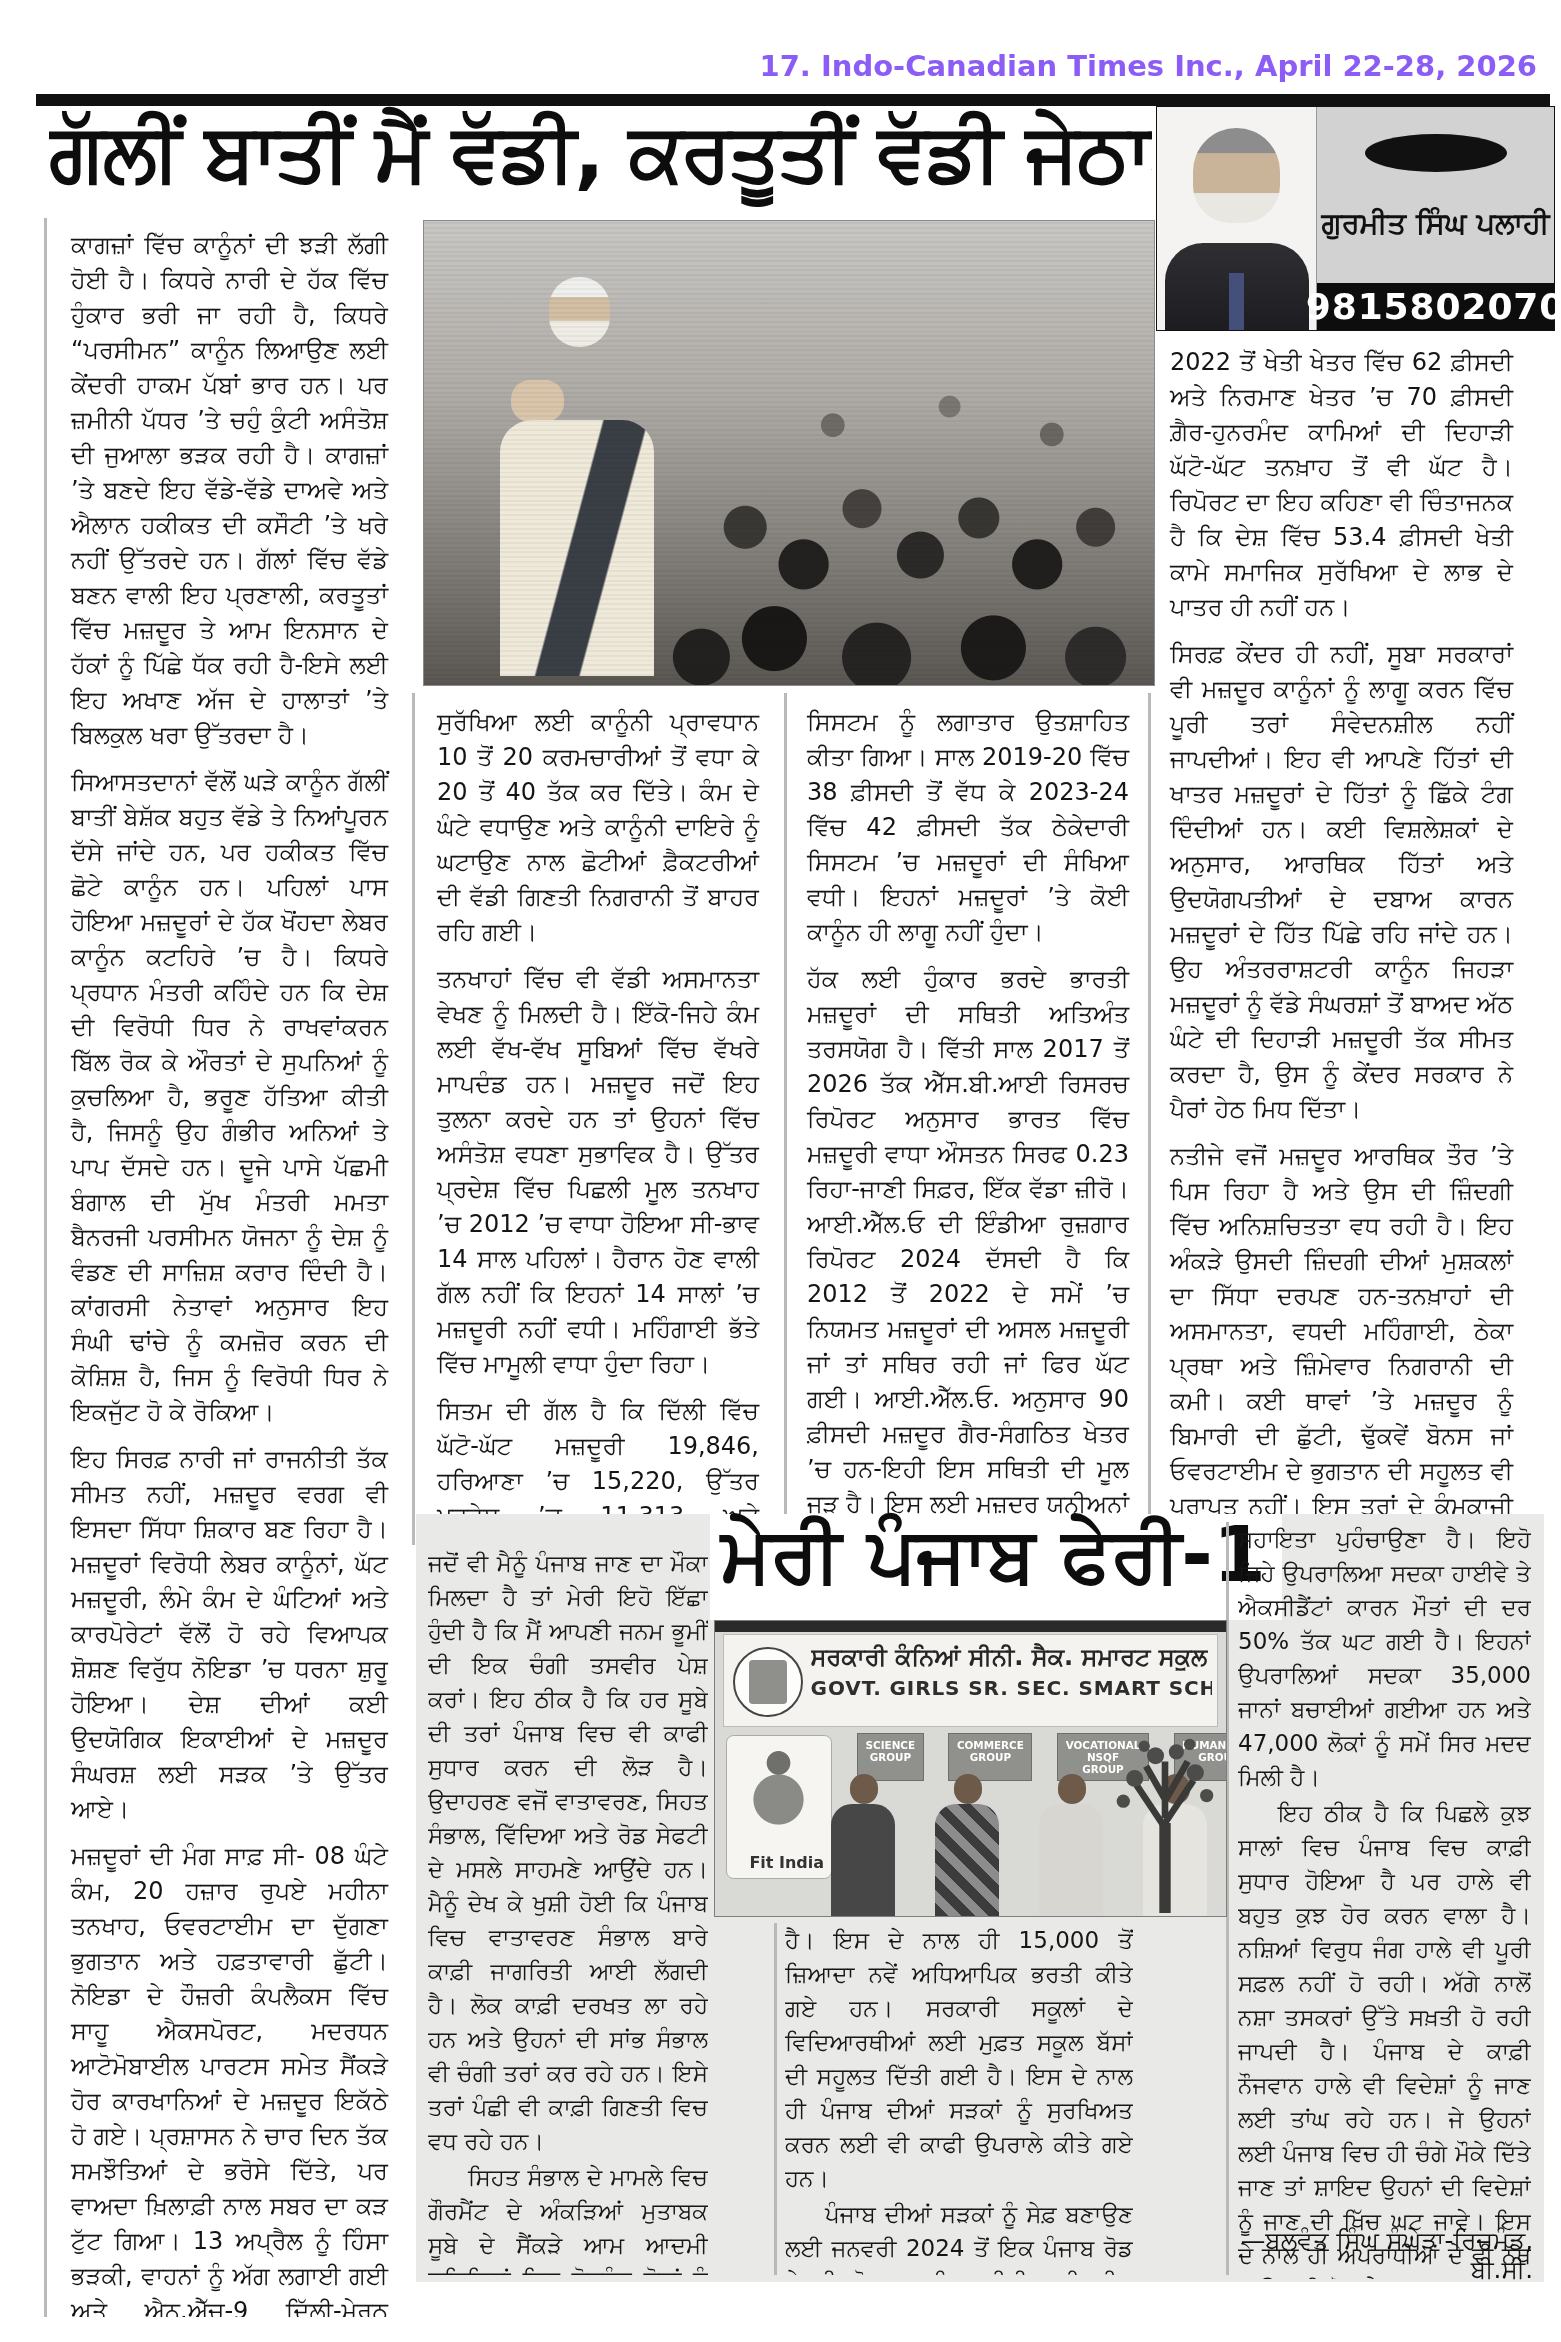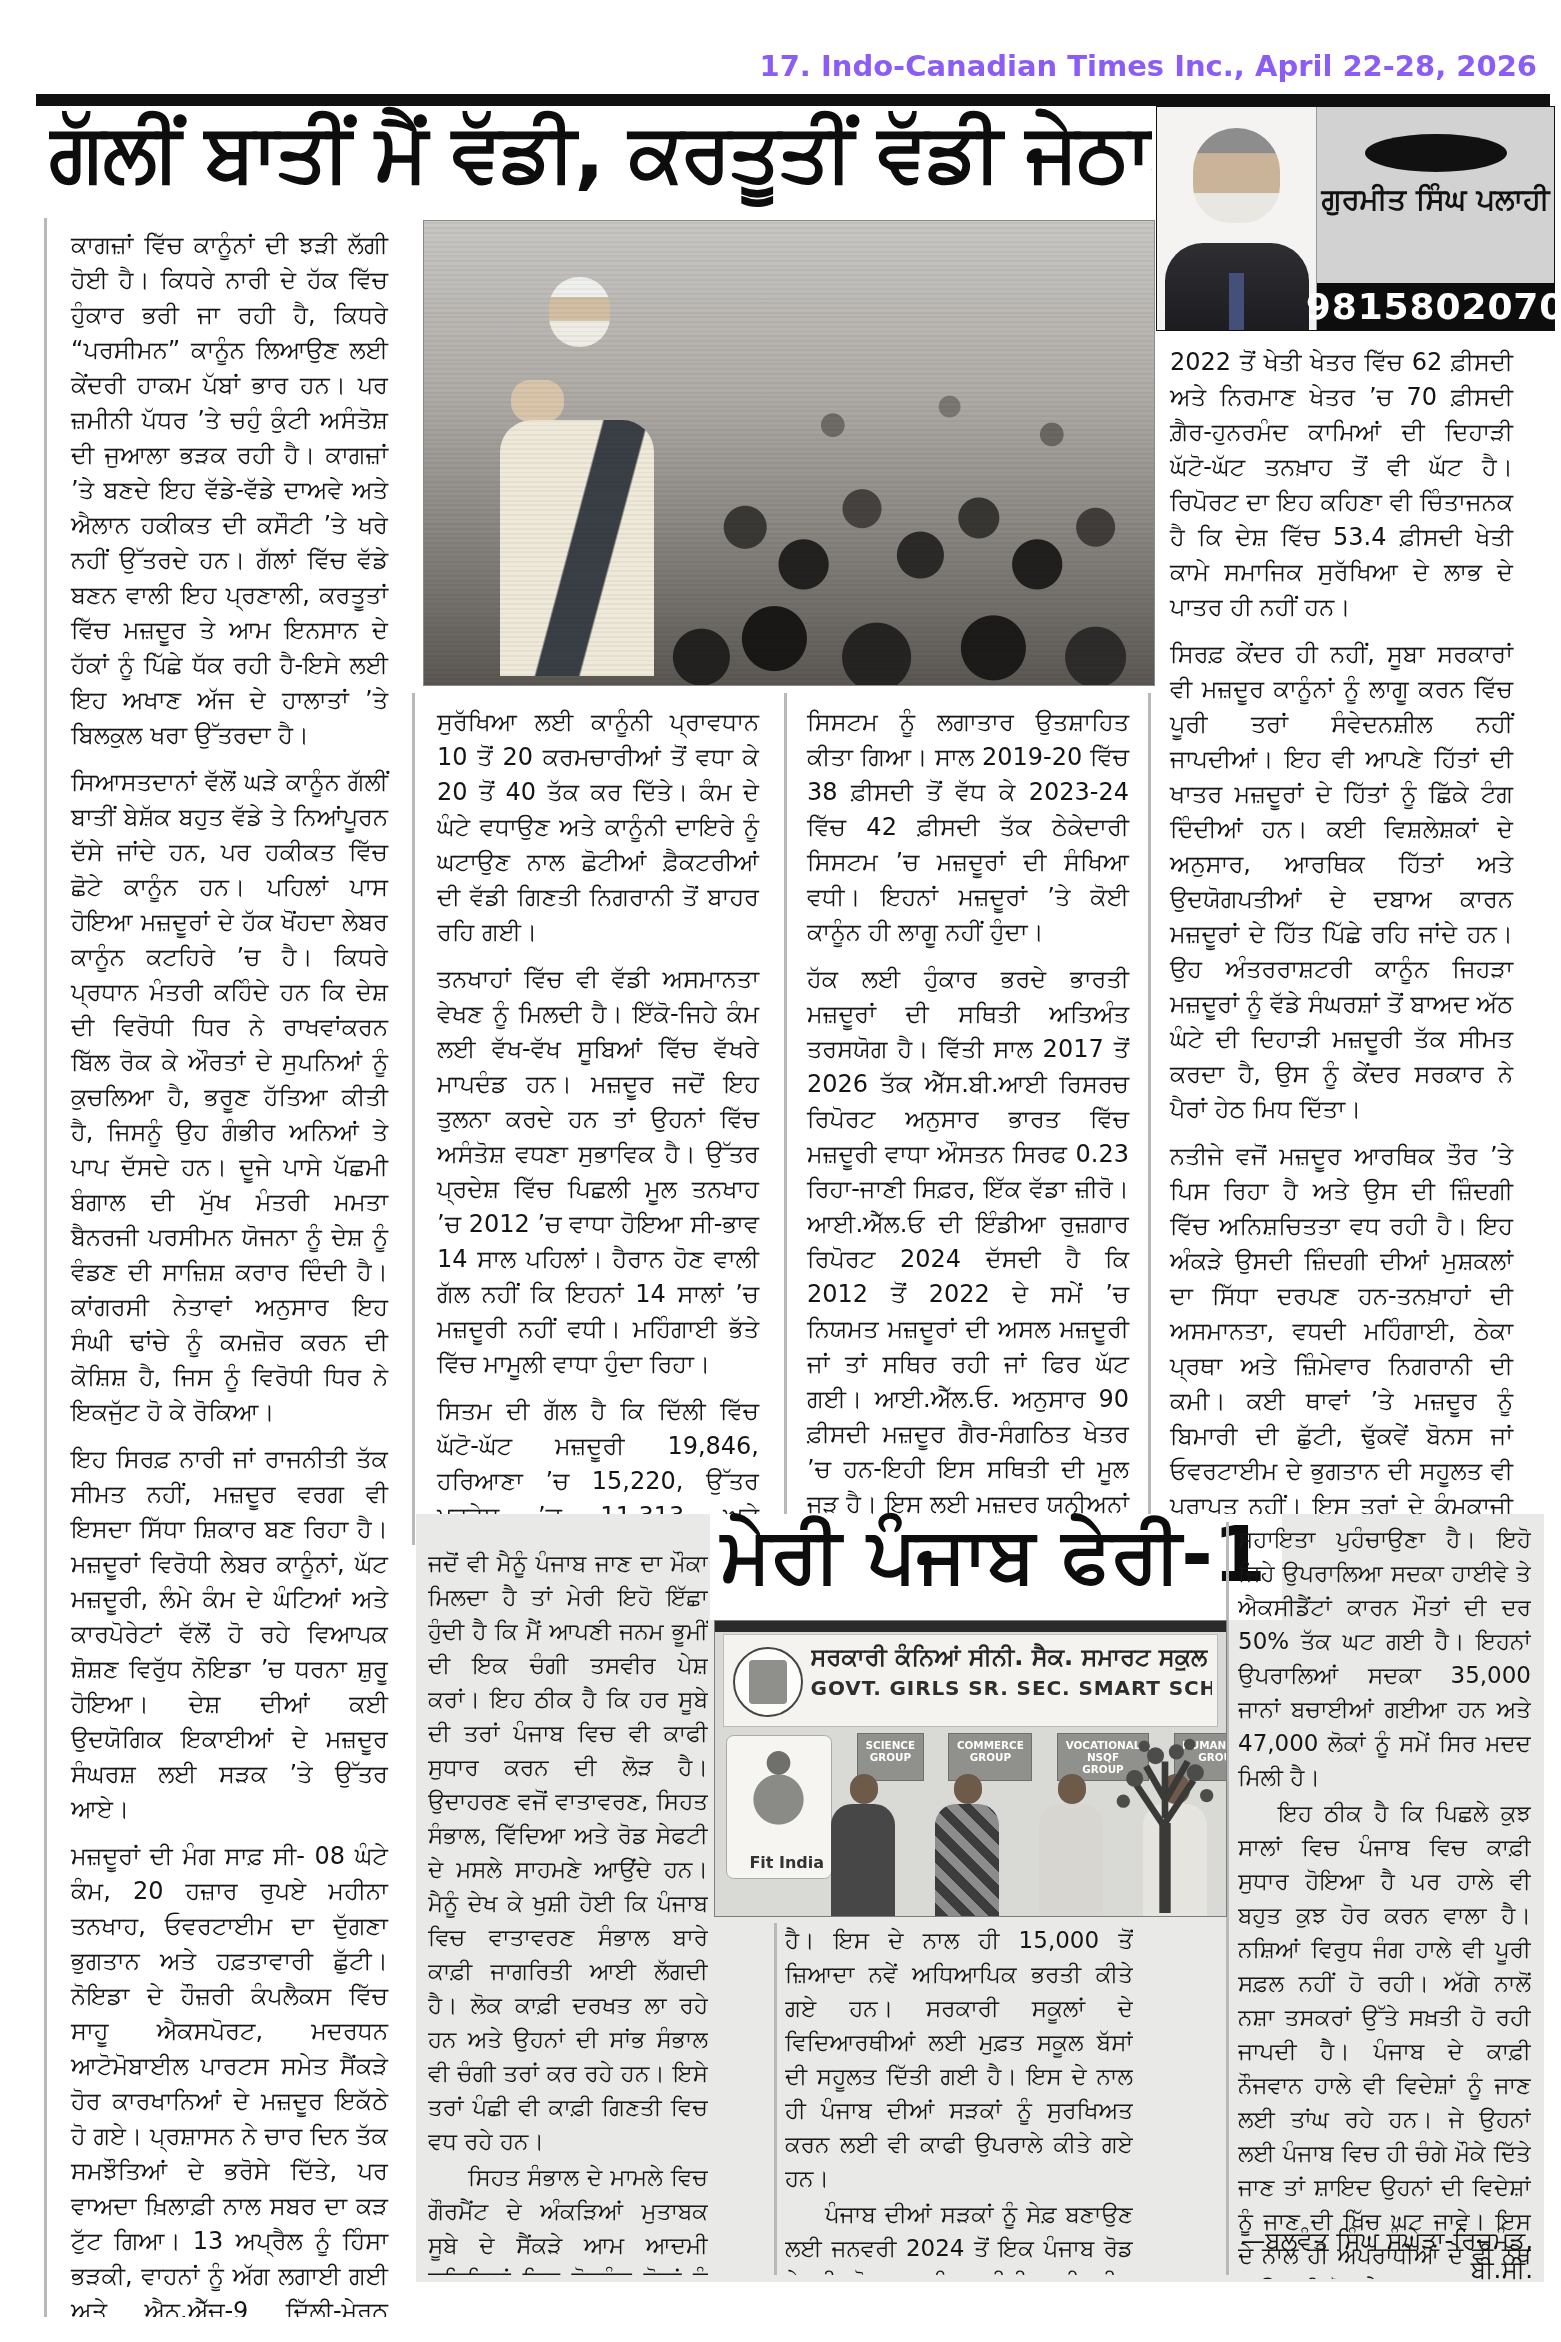--- a/index.html
+++ b/index.html
@@ -18,21 +18,21 @@
   
   .authorbox{top:106px;left:1156px;width:397px;height:223px;border:1.9px solid #111;background:#fff;display:flex;}
   .portrait{width:159px;height:100%;background:#f4f3f1;position:relative;border-right:0.9px solid #999;}
   .portrait .head{position:absolute;left:36px;top:21px;width:87px;height:95px;border-radius:44px 44px 38px 38px;
                   background:linear-gradient(180deg,#8d8d8d 0 26%,#c9b49a 27% 68%,#e9e7e2 69%);}
   .portrait .torso{position:absolute;left:7.6px;bottom:0;width:144px;height:87px;border-radius:38px 38px 0 0;
                   background:linear-gradient(180deg,#2f2f33,#1d1d21);}
   .portrait .tie{position:absolute;left:72px;bottom:0;width:15px;height:57px;background:#45507a;}
   .authorpanel{flex:1;background:#d2d2d2;position:relative;display:flex;flex-direction:column;align-items:center;}
   .author-oval{margin-top:26.5px;width:142px;height:38px;border-radius:50%;background:#111;}
-  .author-name{margin-top:8px;text-align:center;font-size:29px;font-weight:bold;line-height:38px;color:#111;}
+  .author-name{margin-top:32px;text-align:center;font-size:29px;font-weight:bold;line-height:38px;color:#111;}
   .phonebar{position:absolute;bottom:0;left:0;right:0;height:47px;background:#0d0d0d;color:#fff;
             display:flex;align-items:center;justify-content:center;font-size:36px;font-weight:bold;letter-spacing:0.9px;}
 
   
   .photo-main{top:220px;left:423px;width:730px;height:464px;overflow:hidden;border:0.9px solid #8a8a8a;
       background:linear-gradient(180deg,#c9c7c3 0%,#aeaba7 38%,#8a8782 66%,#5a5753 100%);}
   .crowd{position:absolute;inset:0;background-image:
       radial-gradient(circle at 44% 66%, #3a3835 0 21px, transparent 22px),
       radial-gradient(circle at 52% 74%, #23211f 0 24.6px, transparent 25.6px),
       radial-gradient(circle at 60% 62%, #45423f 0 19px, transparent 20px),

